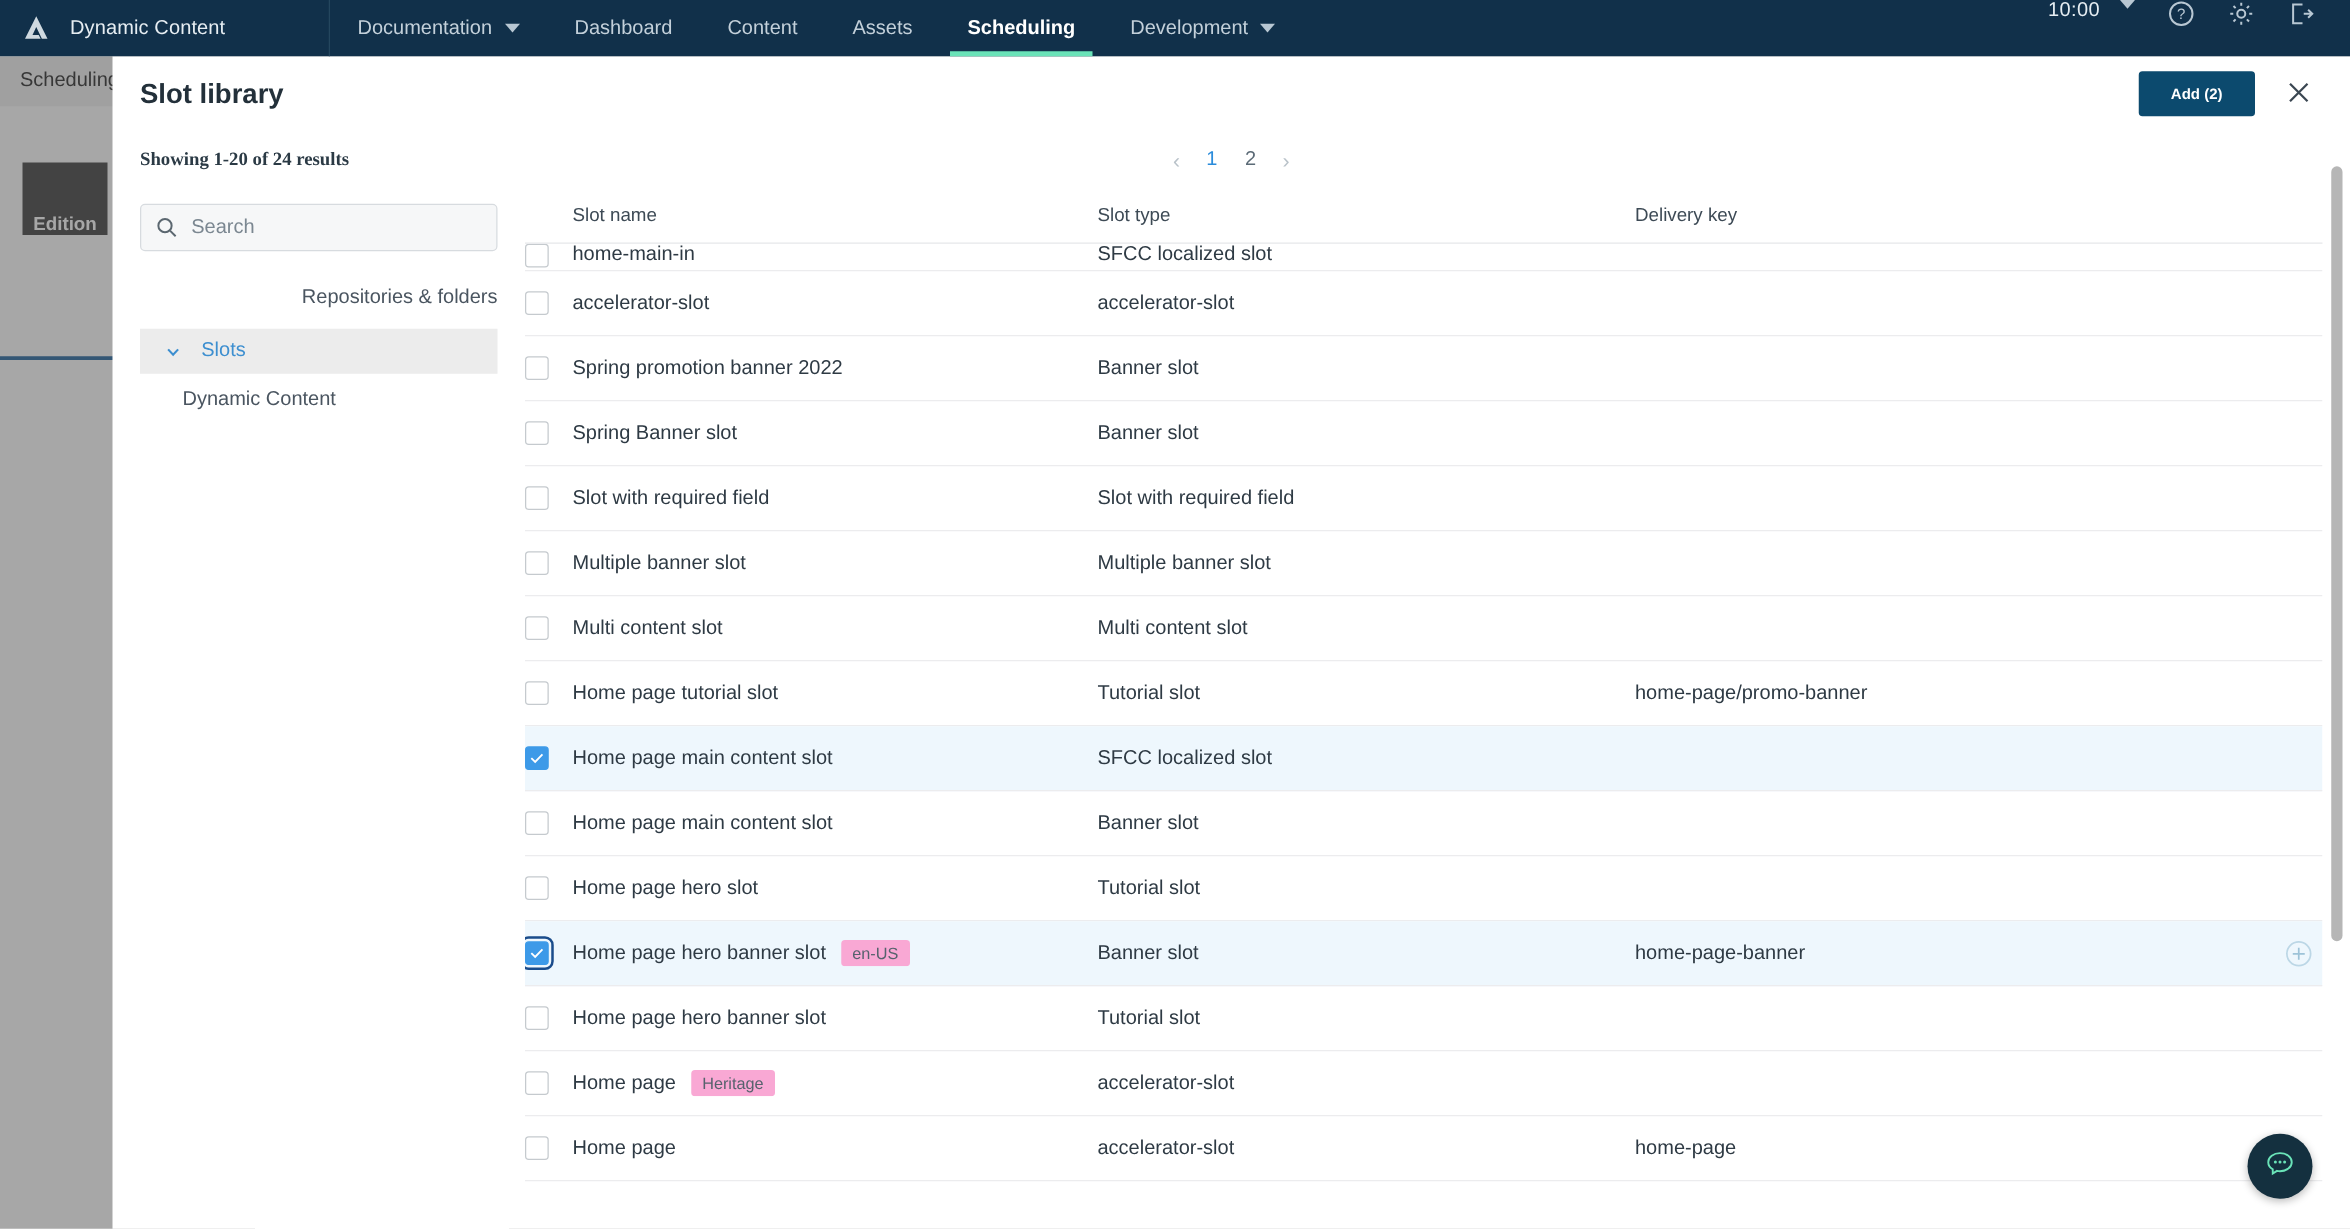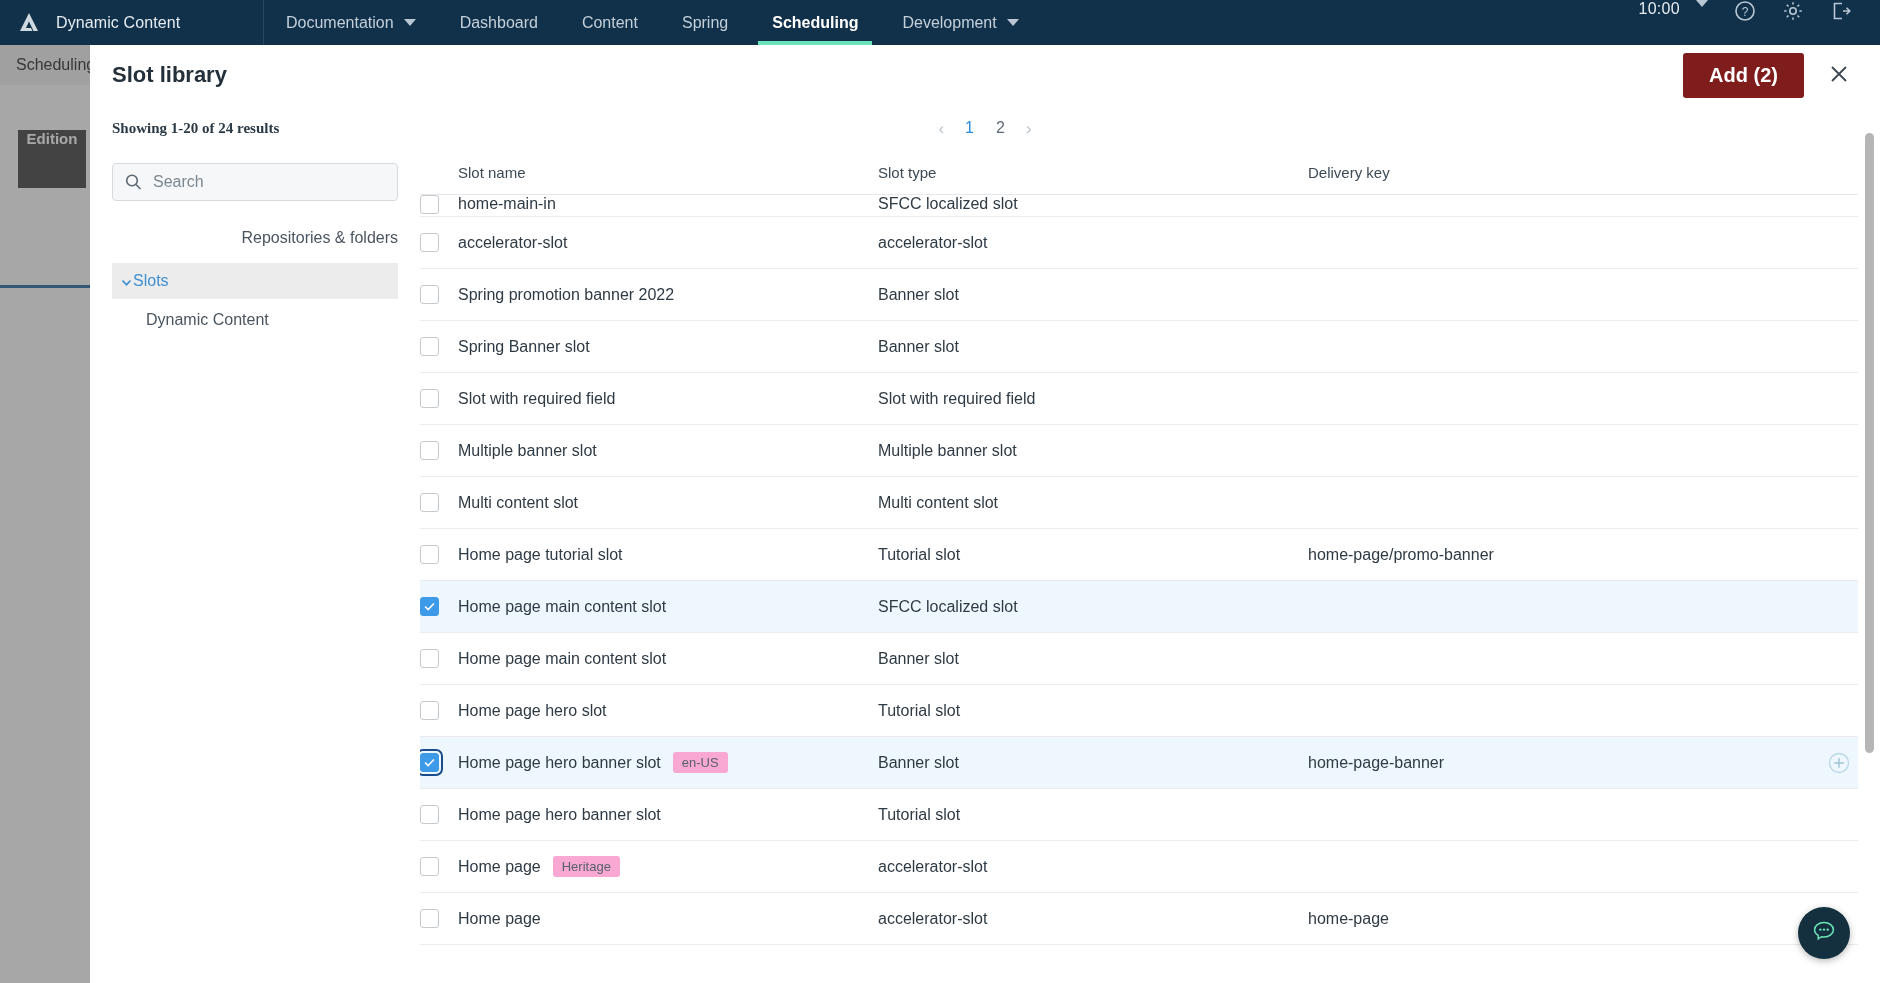--- a/index.html
+++ b/index.html
@@ -55,21 +55,21 @@
     background: #ffffff; z-index: 1;
   }
   .bg-crumbbar {
     position: absolute; top: 0; left: 0; width: 1880px; height: 40px;
     background: #f3f3f3; display: flex; align-items: center;
     padding-left: 16px; font-size: 16px; color: #333;
   }
   .bg-edition-card {
     position: absolute; top: 85px; left: 18px;
     width: 68px; height: 58px; background: #4a4a4a;
-    display: flex; align-items: flex-start; justify-content: center;
+    display: flex; align-items: flex-end; justify-content: center;
     color: #fff; font-size: 15px; font-weight: bold;
   }
   .bg-rule {
     position: absolute; top: 240px; left: 0; width: 1880px;
     height: 3px; background: #2e6da4;
   }
 
   
   .scrim {
     position: absolute; top: 45px; left: 0;
@@ -87,22 +87,22 @@
   .modal-head {
     position: relative; height: 60px; flex: none;
     display: flex; align-items: center;
     padding: 0 28px 0 22px;
   }
   .modal-title { font-size: 22px; font-weight: bold; color: #23303a; }
   .modal-head-right {
     margin-left: auto; display: flex; align-items: center; gap: 22px;
   }
   .btn-add {
-    background: #7f1d1d; color: #fff; border: none;
-    font-family: inherit; font-size: 20px; font-weight: bold;
+    background: #0c4a6e; color: #fff; border: none;
+    font-family: inherit; font-size: 12px; font-weight: bold;
     padding: 11px 26px; border-radius: 3px; cursor: pointer;
   }
   .btn-close {
     background: none; border: none; cursor: pointer;
     width: 26px; height: 26px; display: flex;
     align-items: center; justify-content: center;
   }
 
   .modal-subbar {
     height: 46px; flex: none; position: relative;
@@ -144,22 +144,22 @@
     font-family: inherit; font-size: 16px; color: #4a5560;
     width: 100%; height: 100%;
   }
   .search-input::placeholder { color: #7b8791; }
   .side-label {
     margin-top: 28px; padding-left: 4px;
     font-size: 16px; color: #4a5560; text-align: right;
   }
   .tree-node {
     margin-top: 16px; height: 36px;
-    display: flex; align-items: center; gap: 0;
-    padding-left: 8px; background: #ececec; cursor: pointer;
+    display: flex; align-items: center; gap: 16px;
+    padding-left: 20px; background: #ececec; cursor: pointer;
   }
   .tree-node .chev { width: 13px; height: 13px; flex: none; }
   .tree-node .label { font-size: 16px; color: #3d8fd0; }
   .tree-child {
     margin-top: 12px; padding-left: 34px;
     font-size: 16px; color: #4a5560; cursor: pointer;
   }
 
   
   .table-wrap {
@@ -260,21 +260,21 @@
       <span>Documentation</span>
       <span class="caret"></span>
     </div>
     <div class="nav-item">
       <span>Dashboard</span>
     </div>
     <div class="nav-item">
       <span>Content</span>
     </div>
     <div class="nav-item">
-      <span>Spring</span>
+      <span>Assets</span>
     </div>
     <div class="nav-item active">
       <span>Scheduling</span>
     </div>
     <div class="nav-item">
       <span>Development</span>
       <span class="caret"></span>
     </div>
   </div>
 

